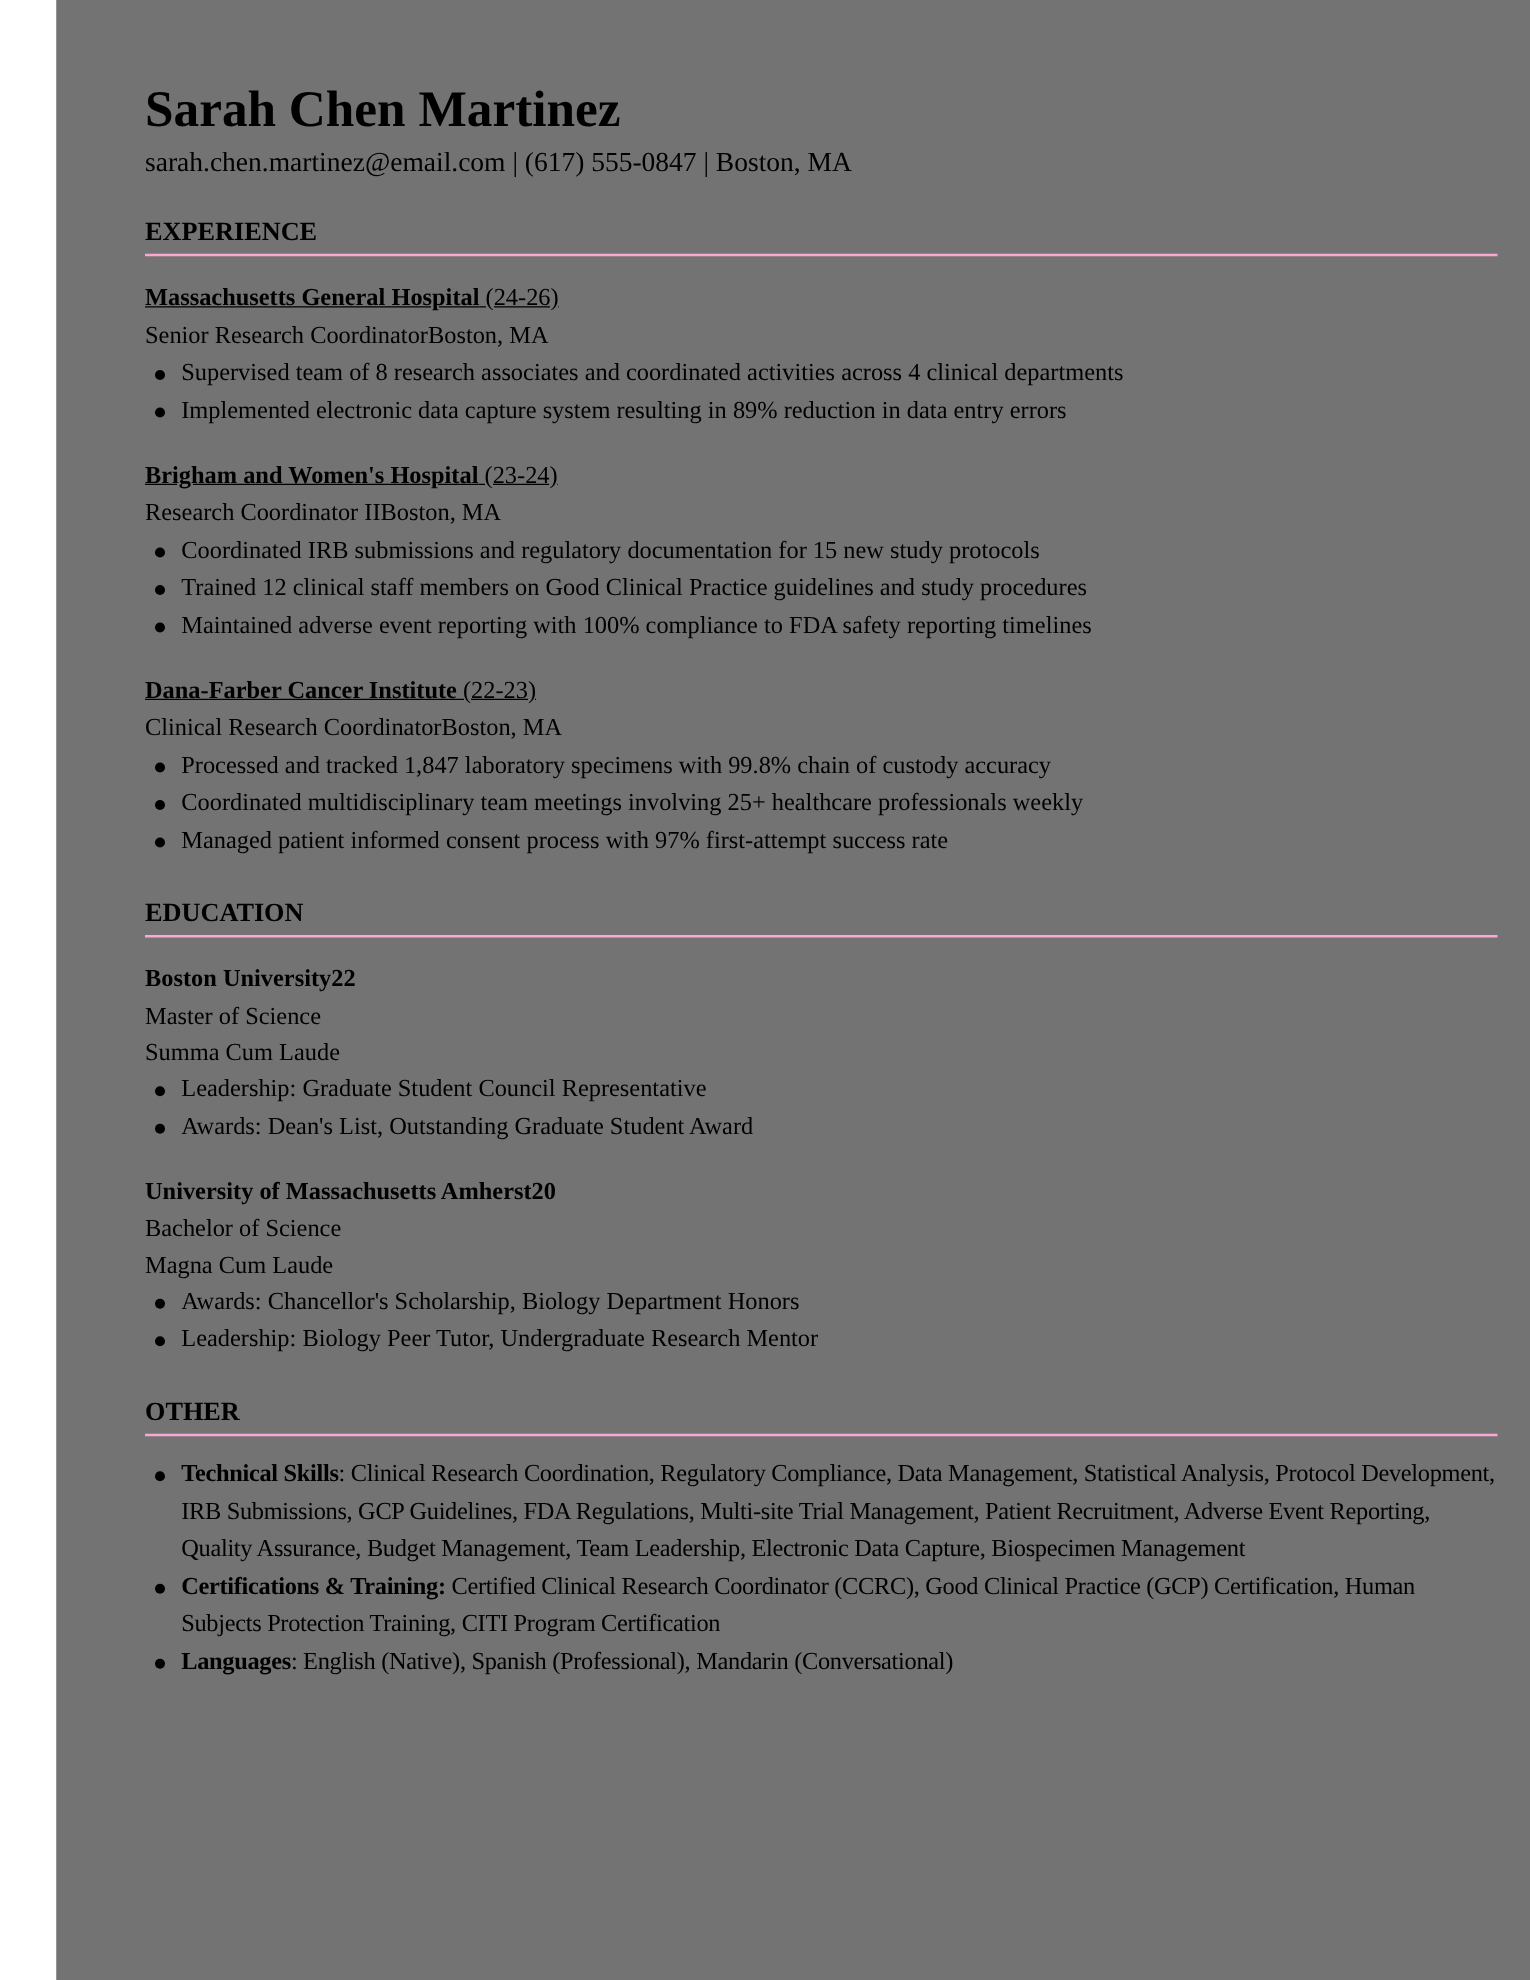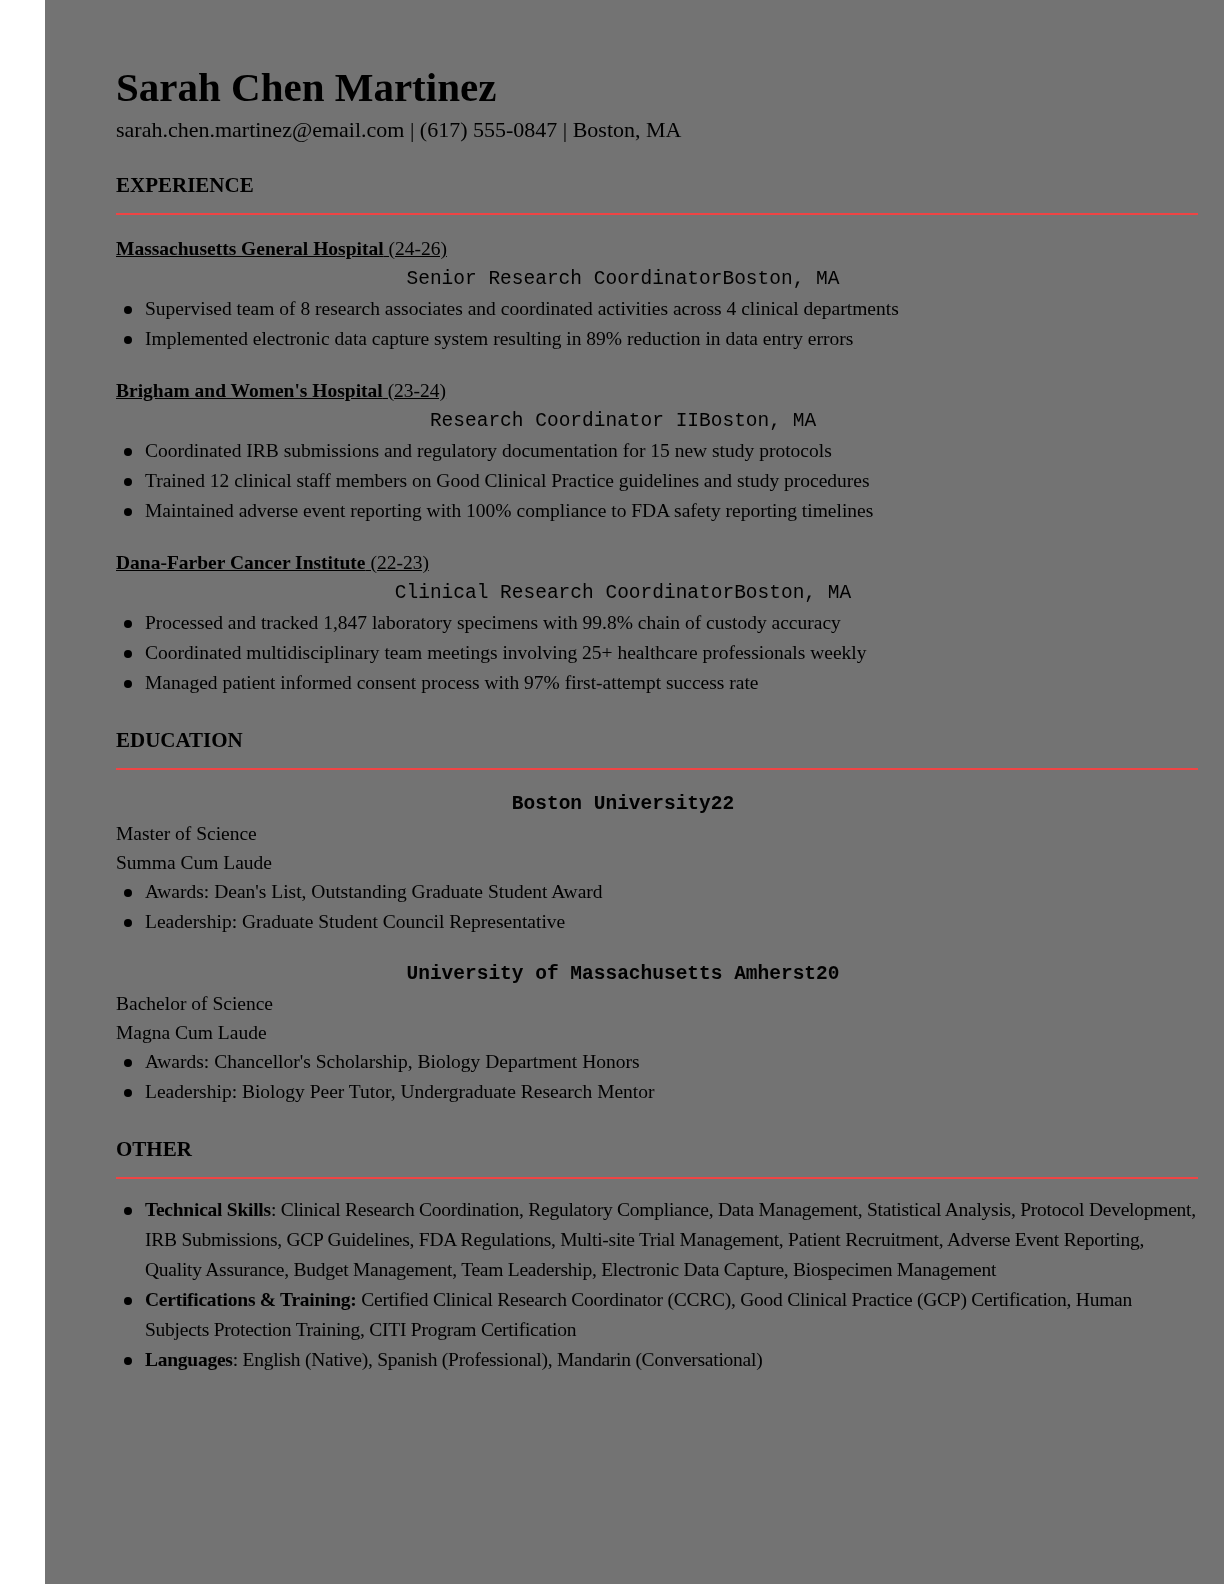--- a/index.html
+++ b/index.html
@@ -26,32 +26,31 @@
   .contact {
     margin-top: 7px;
     font-size: 22px;
     line-height: 26px;
   }
   .section { margin-top: 29px; }
   .section-title {
     font-size: 21px;
     line-height: 26px;
     font-weight: bold;
-    border-bottom: 2px solid #ef4444;
-    padding-bottom: 15px;
+    border-bottom: 2px solid #f9a8d4;
+    padding-bottom: 5px;
   }
   .entry { margin-top: 19px; }
   .entry + .entry { margin-top: 22px; }
   .company-line { line-height: 30px; text-decoration: underline; }
   .bold { font-weight: bold; }
   .split-line {
     display: flex;
-    justify-content: center;
+    justify-content: flex-start;
     line-height: 30px;
-    font-family: Liberation Mono, monospace;
   }
   .right-meta { padding-right: 68px; white-space: nowrap; }
   ul.bullets {
     list-style: none;
     margin: 0;
     padding: 0;
   }
   ul.bullets li {
     position: relative;
     padding-left: 29px;
@@ -127,22 +126,22 @@
     <div class="section-title">EDUCATION</div>
 
     <div class="entry">
       <div class="split-line">
         <span class="bold">Boston University</span>
         <span class="bold right-meta">22</span>
       </div>
       <div class="plain-line">Master of Science</div>
       <div class="plain-line">Summa Cum Laude</div>
       <ul class="bullets">
+        <li>Leadership: Graduate Student Council Representative</li>
         <li>Awards: Dean's List, Outstanding Graduate Student Award</li>
-        <li>Leadership: Graduate Student Council Representative</li>
       </ul>
     </div>
 
     <div class="entry">
       <div class="split-line">
         <span class="bold">University of Massachusetts Amherst</span>
         <span class="bold right-meta">20</span>
       </div>
       <div class="plain-line">Bachelor of Science</div>
       <div class="plain-line">Magna Cum Laude</div>

